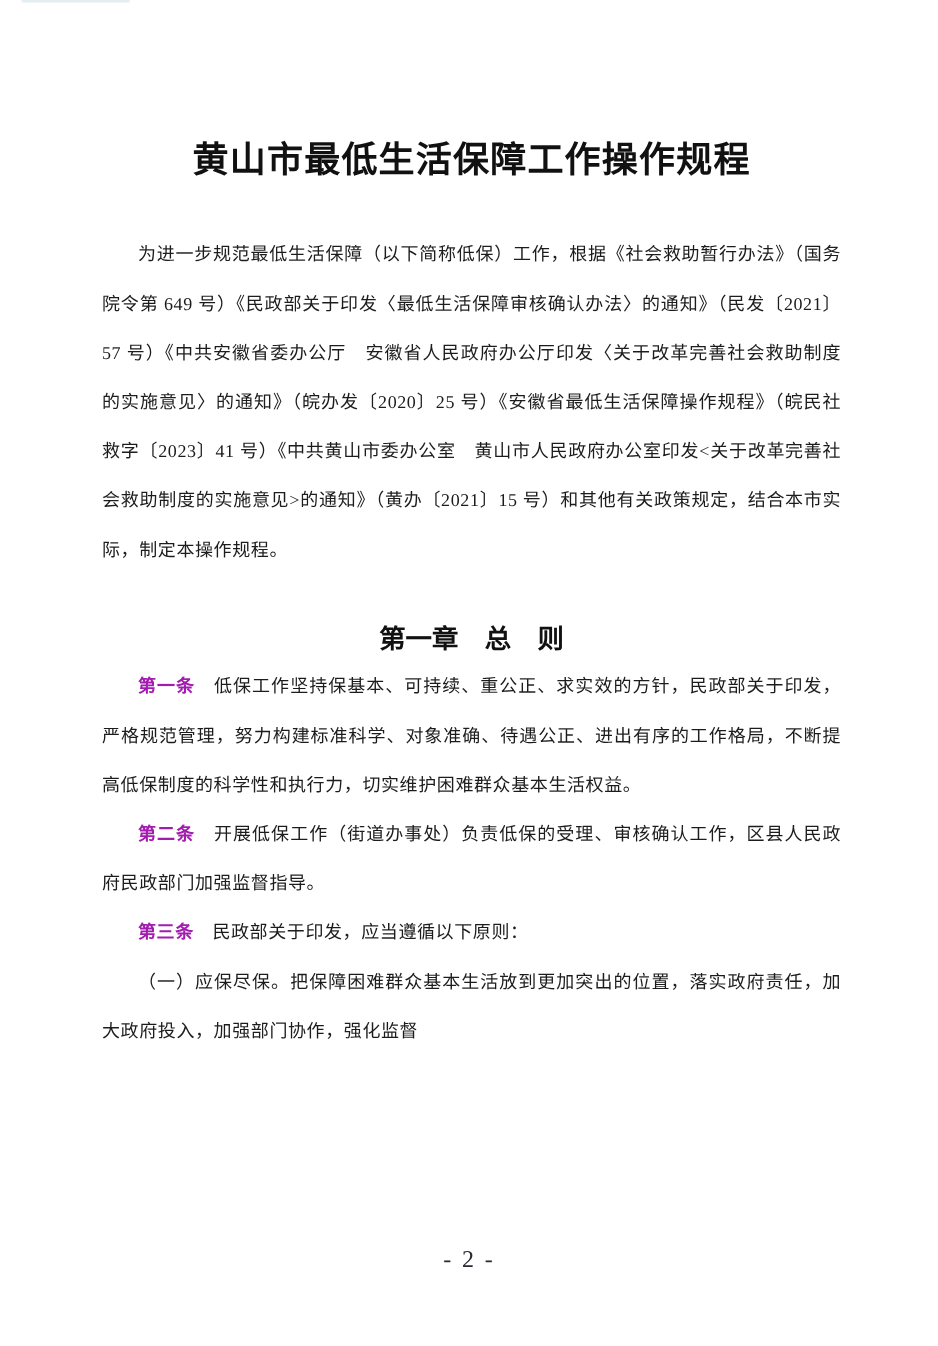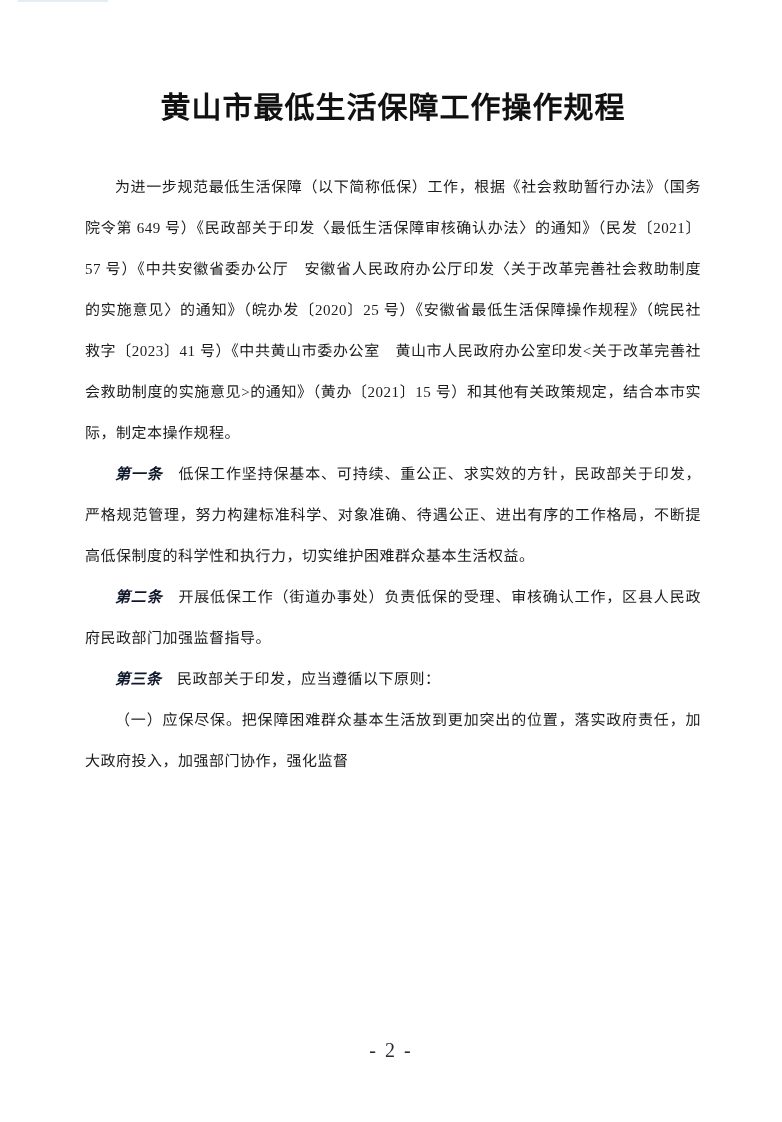--- a/index.html
+++ b/index.html
@@ -26,21 +26,21 @@
     opacity: 0.7;
   }
   .content {
     position: absolute;
     left: 85px;
     top: 0;
     width: 616px;
   }
   .doc-title {
     margin: 0;
-    padding-top: 86px;
+    padding-top: 112px;
     font-family: "Liberation Sans", "DejaVu Sans", sans-serif;
     font-size: 30px;
     line-height: 44px;
     font-weight: 700;
     text-align: center;
     letter-spacing: 1px;
     color: #111111;
   }
   .body-text {
     margin: 0;
@@ -62,22 +62,21 @@
     line-height: 41px;
     font-weight: 700;
     text-align: center;
     color: #111111;
   }
   .article {
     text-indent: 2em;
   }
   .article .lead {
     font-weight: 700;
-    color: #0f172a;
-    font-style: italic;
+    color: #a21caf;
   }
   .page-number {
     position: absolute;
     top: 1034px;
     left: 0;
     width: 782px;
     text-align: center;
     font-size: 20px;
     line-height: 32px;
     color: #2a2a33;
@@ -88,20 +87,21 @@
 <body>
 
 <div class="page">
   <div class="scan-artifact"></div>
 
   <div class="content">
     <h1 class="doc-title">黄山市最低生活保障工作操作规程</h1>
 
     <p class="body-text intro">为进一步规范最低生活保障（以下简称低保）工作，根据《社会救助暂行办法》（国务院令第 649 号）《民政部关于印发〈最低生活保障审核确认办法〉的通知》（民发〔2021〕57 号）《中共安徽省委办公厅　安徽省人民政府办公厅印发〈关于改革完善社会救助制度的实施意见〉的通知》（皖办发〔2020〕25 号）《安徽省最低生活保障操作规程》（皖民社救字〔2023〕41 号）《中共黄山市委办公室　黄山市人民政府办公室印发&lt;关于改革完善社会救助制度的实施意见&gt;的通知》（黄办〔2021〕15 号）和其他有关政策规定，结合本市实际，制定本操作规程。</p>
 
+    <h2 class="chapter-heading">第一章　总　则</h2>
 
     <p class="body-text article">
       <span class="lead">第一条</span><span>　低保工作坚持保基本、可持续、重公正、求实效的方针，民政部关于印发，严格规范管理，努力构建标准科学、对象准确、待遇公正、进出有序的工作格局，不断提高低保制度的科学性和执行力，切实维护困难群众基本生活权益。</span>
     </p>
 
     <p class="body-text article">
       <span class="lead">第二条</span><span>　开展低保工作（街道办事处）负责低保的受理、审核确认工作，区县人民政府民政部门加强监督指导。</span>
     </p>
 
     <p class="body-text article">

